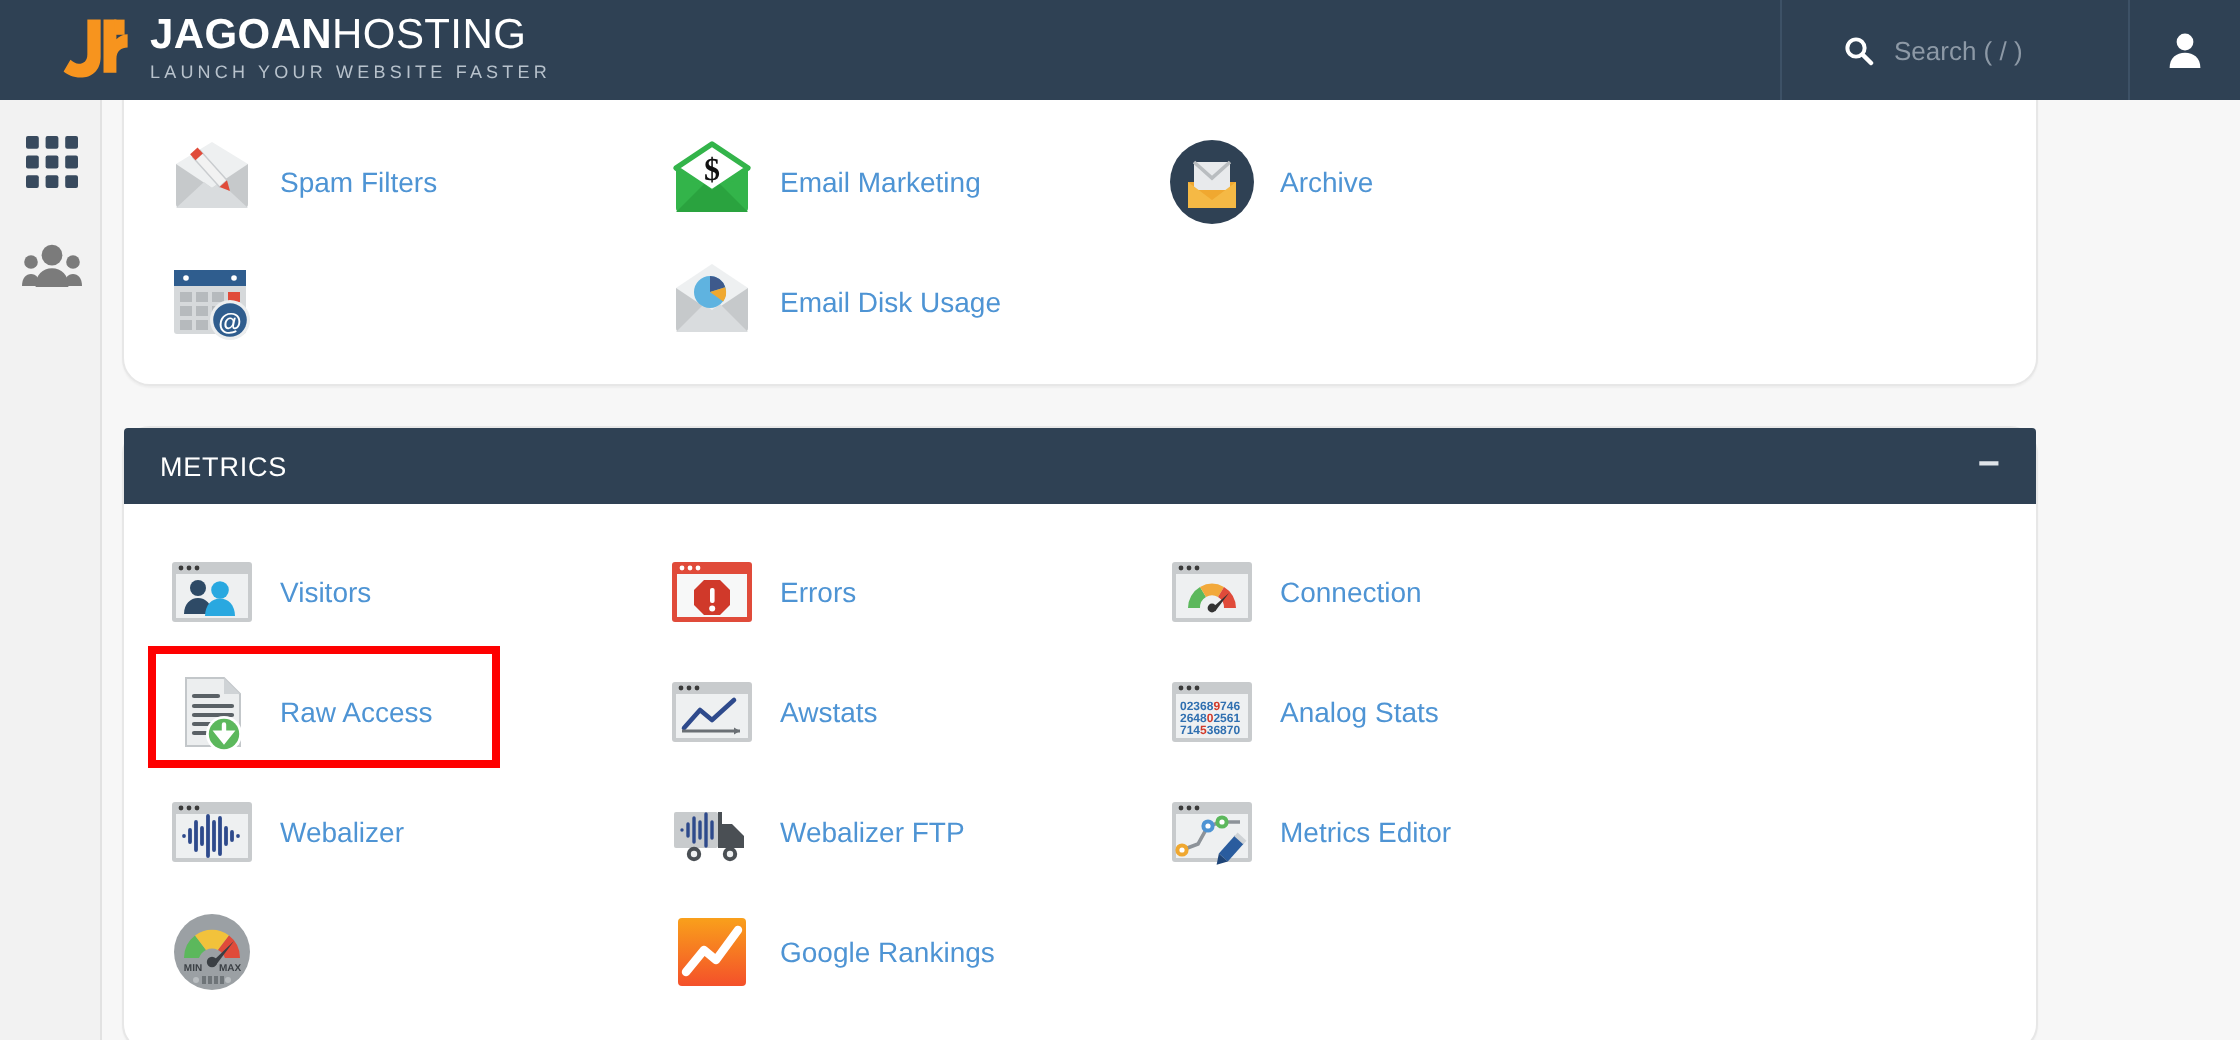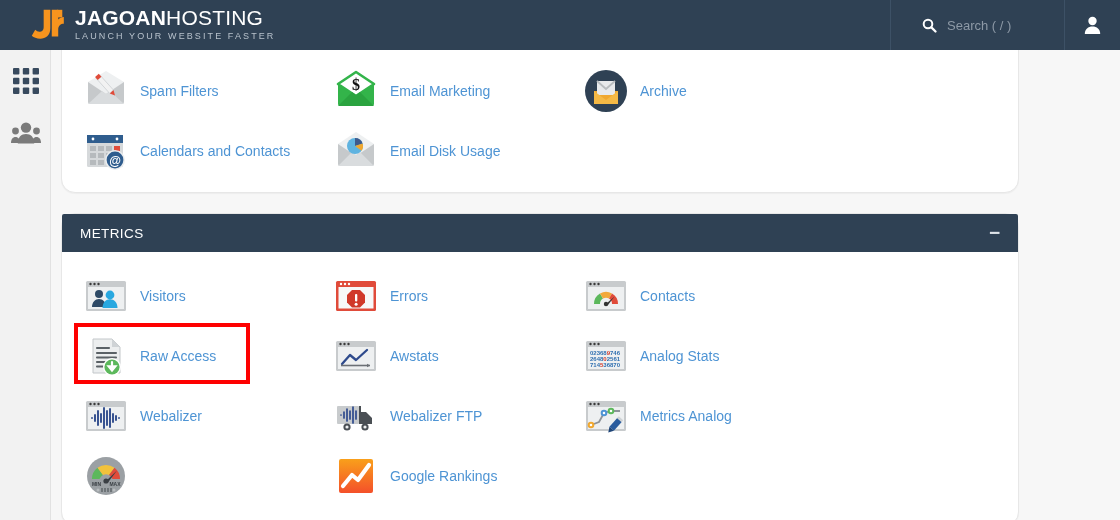--- a/index.html
+++ b/index.html
@@ -289,21 +289,20 @@
               <rect x="22" y="24" width="6" height="5"></rect>
               <rect x="6" y="31" width="6" height="5"></rect>
                 <rect x="14" y="31" width="6" height="5"></rect>
             </g>
             <rect x="30" y="17" width="6" height="5" fill="#e04b3a"></rect>
             <circle cx="31" cy="31" r="10" fill="#eceeef"></circle>
             <circle cx="31" cy="31" r="8.4" fill="#2f5d8e"></circle>
             <text x="31" y="36" font-family="Liberation Sans, sans-serif" font-size="12" font-weight="bold" fill="#ffffff" text-anchor="middle">@</text>
           </svg>
         </div>
-        <div class="cell-label">Calendars and Contacts</div>
       </div>
 
       <div class="cell">
         <div class="cell-ico">
           <svg width="44" height="44" viewBox="0 0 44 44">
             <path d="M4 15 h36 v20 a2 2 0 0 1 -2 2 H6 a2 2 0 0 1 -2 -2 z" fill="#c6c9cb"></path>
             <path d="M4 15 L22 3 L40 15 L22 27 z" fill="#eef0f1"></path>
             <path d="M4 37 L18 23 L22 26 L26 23 L40 37 z" fill="#d9dcde"></path>
             <circle cx="21" cy="17" r="8" fill="#5fb3e0"></circle>
             <path d="M21 17 L21 9 A8 8 0 0 1 28.6 14.6 z" fill="#3e5a8c"></path>
@@ -371,21 +370,21 @@
                 <circle cx="10.5" cy="10" r="1.2"></circle>
                 <circle cx="14.5" cy="10" r="1.2"></circle>
               </g>
             <path d="M10 30 A12 12 0 0 1 16 19.5 L19 24.5 A6.2 6.2 0 0 0 16 30 z" fill="#5cb85c"></path>
             <path d="M16 19.5 A12 12 0 0 1 28 19.5 L25 24.5 A6.2 6.2 0 0 0 19 24.5 z" fill="#f2a93b"></path>
             <path d="M28 19.5 A12 12 0 0 1 34 30 L28 30 A6.2 6.2 0 0 0 25 24.5 z" fill="#e04b3a"></path>
             <path d="M22 30 L30.5 22.5 L23.6 31.6 z" fill="#333333"></path>
             <circle cx="22" cy="30" r="2.2" fill="#333333"></circle>
           </svg>
         </div>
-        <div class="cell-label">Contacts</div>
+        <div class="cell-label">Connection</div>
       </div>
 
       <div class="cell">
         <div class="cell-ico">
           <svg width="44" height="44" viewBox="0 0 44 44">
             <path d="M9 5 h19 l8 8 v26 H9 z" fill="#eceeef" stroke="#c3c7ca" stroke-width="1"></path>
             <path d="M28 5 l8 8 h-8 z" fill="#cfd3d6"></path>
             <g stroke="#5a6166" stroke-width="2.1" stroke-linecap="round">
               <line x1="13" y1="14" x2="25" y2="14"></line>
               <line x1="13" y1="19" x2="32" y2="19"></line>
@@ -503,21 +502,21 @@
             <circle cx="7" cy="31" r="2.3" fill="#ffffff" stroke="#f0a830" stroke-width="2"></circle>
             <circle cx="20" cy="19" r="2.3" fill="#ffffff" stroke="#4e94d4" stroke-width="2"></circle>
             <circle cx="27" cy="17" r="2.3" fill="#ffffff" stroke="#5cb85c" stroke-width="2"></circle>
             <g transform="rotate(42 31 31)">
               <rect x="28" y="24" width="6" height="12" fill="#2a5c9e"></rect>
               <path d="M28 36 l3 5 l3 -5 z" fill="#1f4578"></path>
               <rect x="28" y="22" width="6" height="2.5" fill="#cfd3d6"></rect>
             </g>
           </svg>
         </div>
-        <div class="cell-label">Metrics Analog</div>
+        <div class="cell-label">Metrics Editor</div>
       </div>
 
       <div class="cell">
         <div class="cell-ico">
           <svg width="44" height="44" viewBox="0 0 44 44">
             <circle cx="22" cy="22" r="19" fill="#9ba0a4"></circle>
             <path d="M8 25 A14 14 0 0 1 13.5 13.8 L19 21 A7.2 7.2 0 0 0 15.5 25 z" fill="#5cb85c"></path>
             <path d="M13.5 13.8 A14 14 0 0 1 30.5 13.8 L25 21 A7.2 7.2 0 0 0 19 21 z" fill="#f2c23b"></path>
             <path d="M30.5 13.8 A14 14 0 0 1 36 25 L28.5 25 A7.2 7.2 0 0 0 25 21 z" fill="#e04b3a"></path>
             <text x="12.5" y="31.5" font-family="Liberation Sans, sans-serif" font-size="5" font-weight="bold" fill="#3a3f44" text-anchor="middle">MIN</text>

